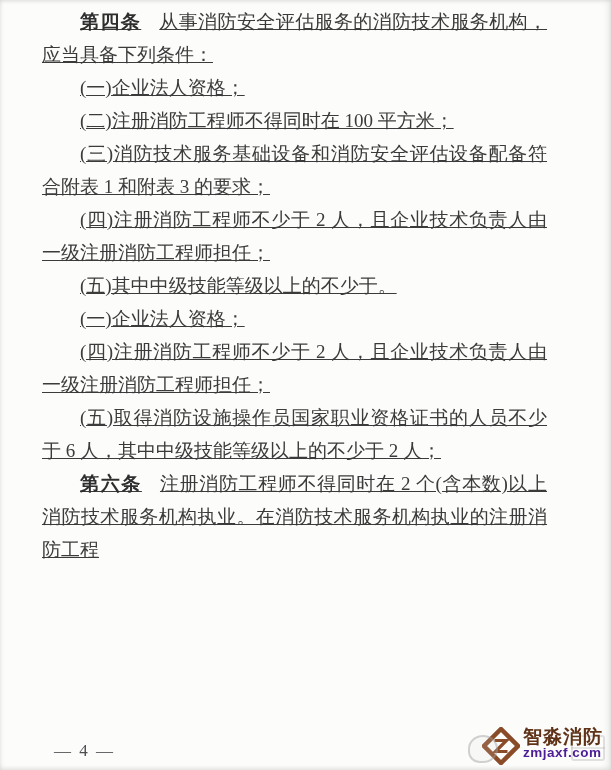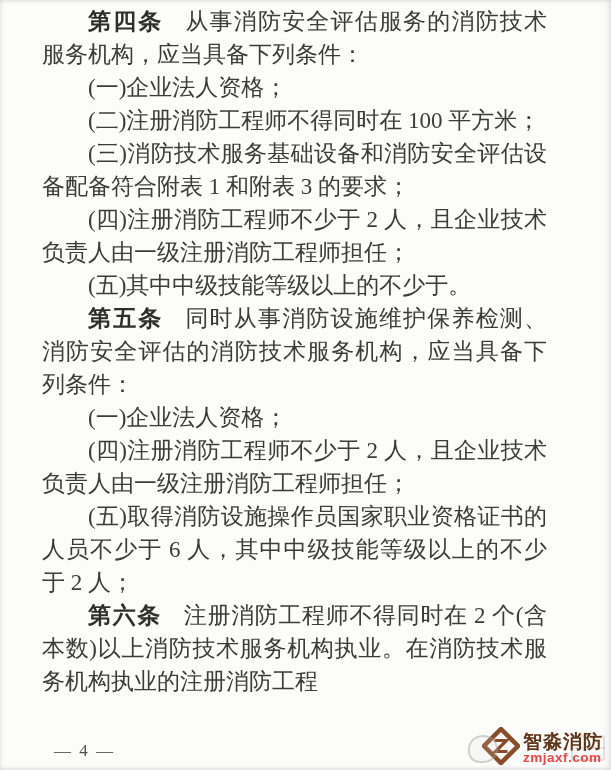--- a/index.html
+++ b/index.html
@@ -22,46 +22,47 @@
     font-family: "Liberation Serif", "DejaVu Serif", serif;
   }
   .content {
     position: absolute;
     top: 5px;
     left: 42px;
     width: 505px;
   }
   .para {
     margin: 0;
-    font-size: 23px;
+    font-size: 19px;
     line-height: 33px;
     color: #3b3b3b;
     text-align: justify;
     text-indent: 2em;
+    text-decoration: underline;
   }
   .art-num {
     font-weight: bold;
     color: #2e2e2e;
     margin-right: 0.95em;
     letter-spacing: 1px;
   }
   .footer-page {
     position: absolute;
     left: 54px;
     bottom: 9px;
     font-size: 17px;
     letter-spacing: 2px;
     color: #4e4e50;
   }
   .logo {
     position: absolute;
     right: 8px;
     bottom: 5px;
     display: flex;
-    align-items: flex-end;
+    align-items: flex-start;
     gap: 3px;
   }
   .ghost-bubble {
     position: absolute;
     left: -14px;
     bottom: 2px;
     width: 26px;
     height: 24px;
     border: 2px solid rgba(150,150,150,0.40);
     border-radius: 50% 50% 50% 40%;
@@ -95,37 +96,36 @@
     font-family: "Liberation Sans", "DejaVu Sans", sans-serif;
     font-size: 19px;
     font-weight: bold;
     color: #5f3318;
     letter-spacing: 1px;
   }
   .logo-domain {
     font-family: "Liberation Sans", "DejaVu Sans", sans-serif;
     font-size: 13.5px;
     font-weight: bold;
-    color: #ef4444;
+    color: #4c1d95;
     letter-spacing: 0.5px;
   }
 </style>
 </head>
 <body>
 
 <div class="page">
 
   <div class="content">
     <p class="para"><span class="art-num">第四条</span><span>从事消防安全评估服务的消防技术服务机构，应当具备下列条件：</span></p>
     <p class="para"><span>(一)企业法人资格；</span></p>
     <p class="para"><span>(二)注册消防工程师不得同时在 100 平方米；</span></p>
     <p class="para"><span>(三)消防技术服务基础设备和消防安全评估设备配备符合附表 1 和附表 3 的要求；</span></p>
     <p class="para"><span>(四)注册消防工程师不少于 2 人，且企业技术负责人由一级注册消防工程师担任；</span></p>
     <p class="para"><span>(五)其中中级技能等级以上的不少于。</span></p>
-    <p class="para"><span class="art-num">第五条</span><span>同时从事消防设施维护保养检测、消防安全评估的消防技术服务机构，应当具备下列条件：</span></p>
     <p class="para"><span>(一)企业法人资格；</span></p>
     <p class="para"><span>(四)注册消防工程师不少于 2 人，且企业技术负责人由一级注册消防工程师担任；</span></p>
     <p class="para"><span>(五)取得消防设施操作员国家职业资格证书的人员不少于 6 人，其中中级技能等级以上的不少于 2 人；</span></p>
     <p class="para"><span class="art-num">第六条</span><span>注册消防工程师不得同时在 2 个(含本数)以上消防技术服务机构执业。在消防技术服务机构执业的注册消防工程</span></p>
   </div>
 
   <div class="footer-page">— 4 —</div>
 
   <div class="logo">
     <div class="logo-icon-wrap">

